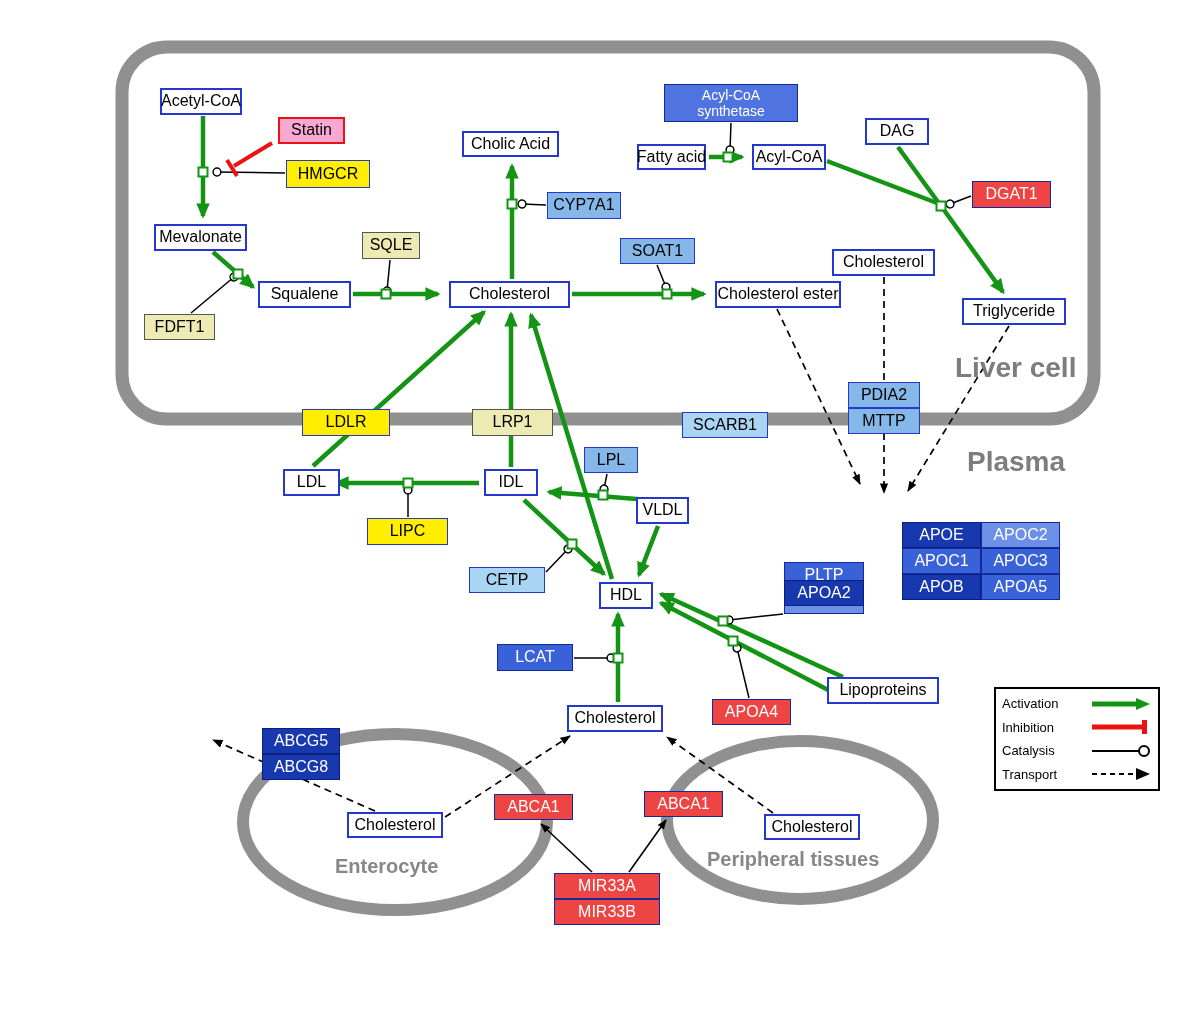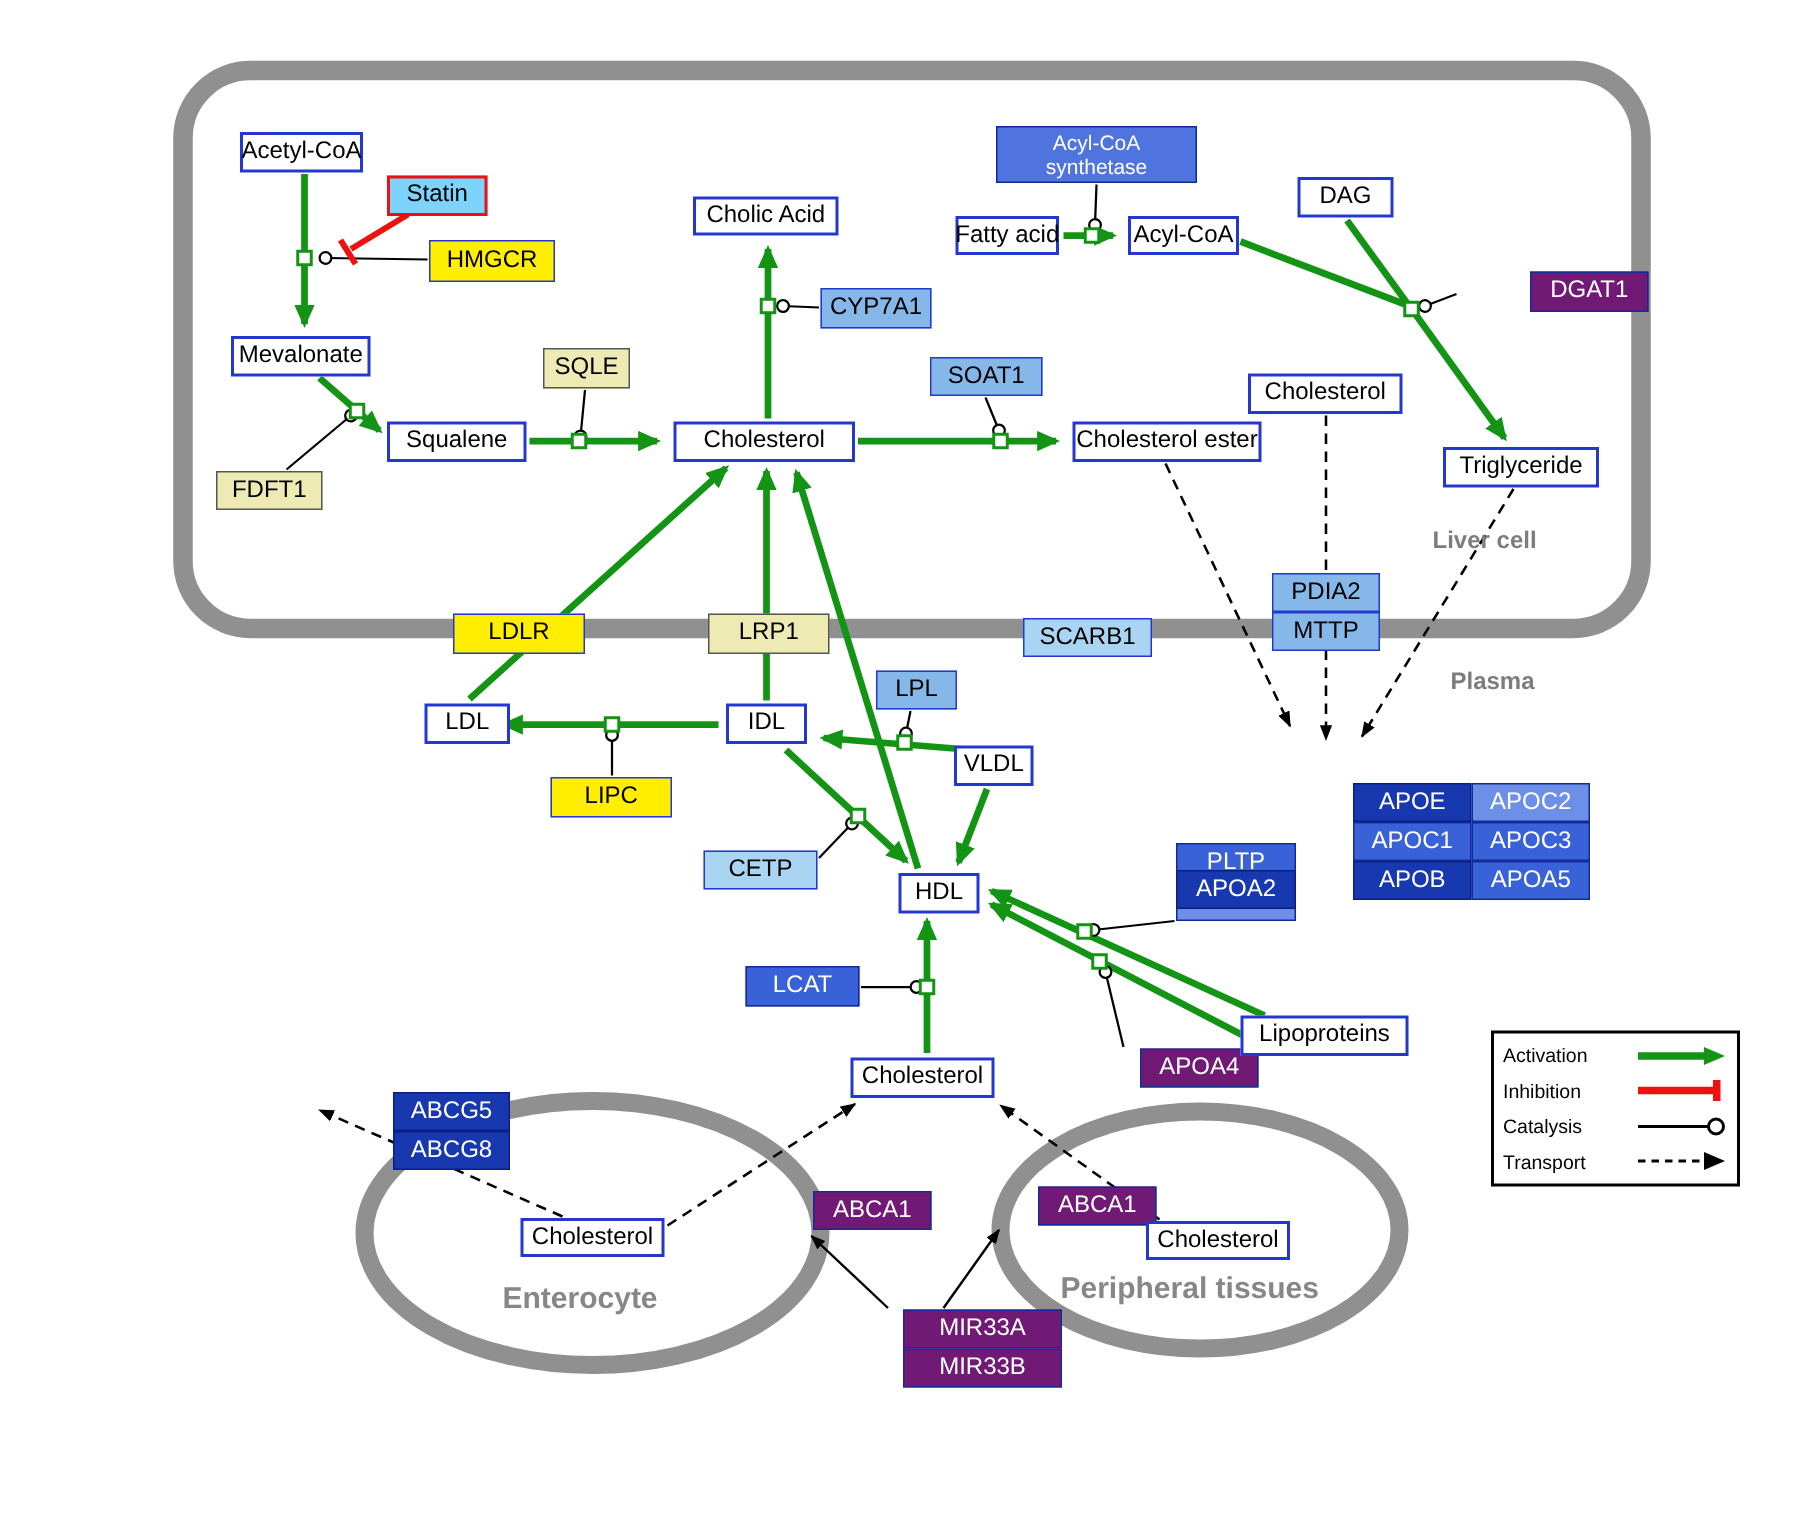--- a/index.html
+++ b/index.html
@@ -3,33 +3,33 @@
 <meta charset="utf-8">
 <style>
   html,body{margin:0;padding:0;background:#fff;}
   #stage{position:relative;width:1200px;height:1013px;background:#fff;
          font-family:"Liberation Sans",sans-serif;overflow:hidden;}
   #wires{position:absolute;left:0;top:0;z-index:1;}
   .node{position:absolute;z-index:5;display:flex;align-items:center;justify-content:center;
         box-sizing:border-box;font-size:16px;color:#000;text-align:center;line-height:1.05;
         background:#fff;white-space:nowrap;}
   .metab{background:#ffffff;border:2px solid #2438d0;}
-  .statin{background:#7dd3fc;border:2.5px solid #ee1111;}
+  .statin{background:#f9a8d4;border:2.5px solid #ee1111;margin-left:20px;}
   .yellow{background:#ffee00;border:1.5px solid #2438d0;}
   .paleyellow{background:#eeeab4;border:1px solid #555;}
   .lightblue{background:#85b8e8;border:1.5px solid #2438d0;}
   .lighterblue{background:#a9d4f2;border:1.5px solid #2438d0;}
-  .blue{background:#701a75;border:1.5px solid #122a9a;color:#fff;margin-left:48px;}
+  .blue{background:#ef4444;border:1.5px solid #122a9a;color:#fff;}
   .medblue{background:#3a62d8;border:1.5px solid #122a9a;color:#fff;}
   .steelblue{background:#4f74e0;border:1.5px solid #122a9a;color:#fff;}
   .softblue{background:#6c8fe8;border:1.5px solid #122a9a;color:#fff;}
   .navy{background:#1838b0;border:1.5px solid #0c1f80;color:#fff;}
   .twoline{flex-direction:column;font-size:14px;line-height:1.15;}
   .region-label{position:absolute;z-index:4;font-weight:bold;color:#7d7d7d;}
-  .big{font-size:16px;}
+  .big{font-size:28px;}
   .small{font-size:20px;color:#878787;}
   #legend{position:absolute;left:994px;top:687px;width:166px;height:104px;z-index:6;
           background:#fff;border:2px solid #000;box-sizing:border-box;
           display:flex;flex-direction:column;justify-content:space-around;padding:3px 6px;}
   .legend-row{display:flex;align-items:center;justify-content:space-between;height:22px;gap:28px;}
   .legend-label{font-size:13px;color:#000;}
 </style>
 </head>
 <body>
 

